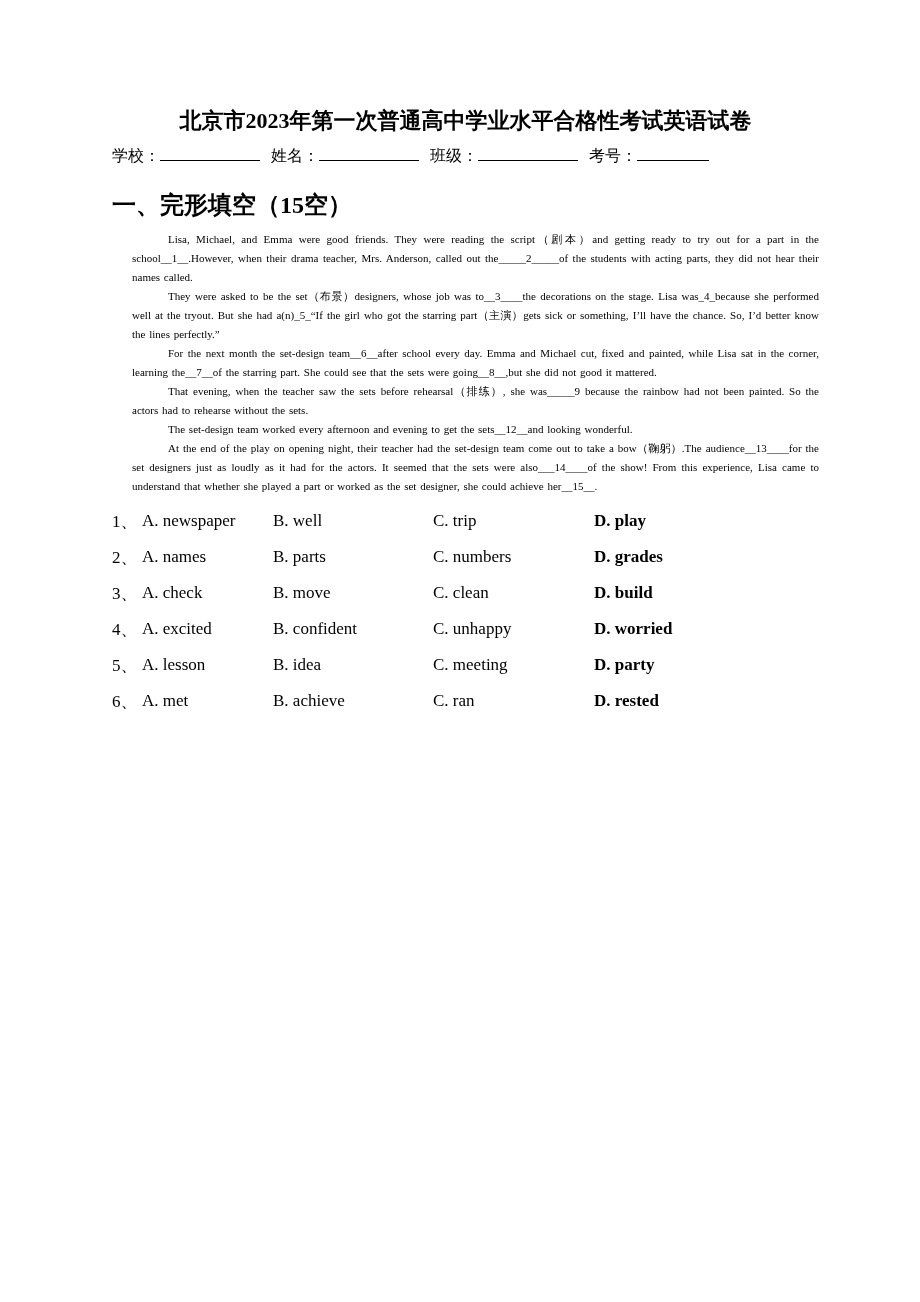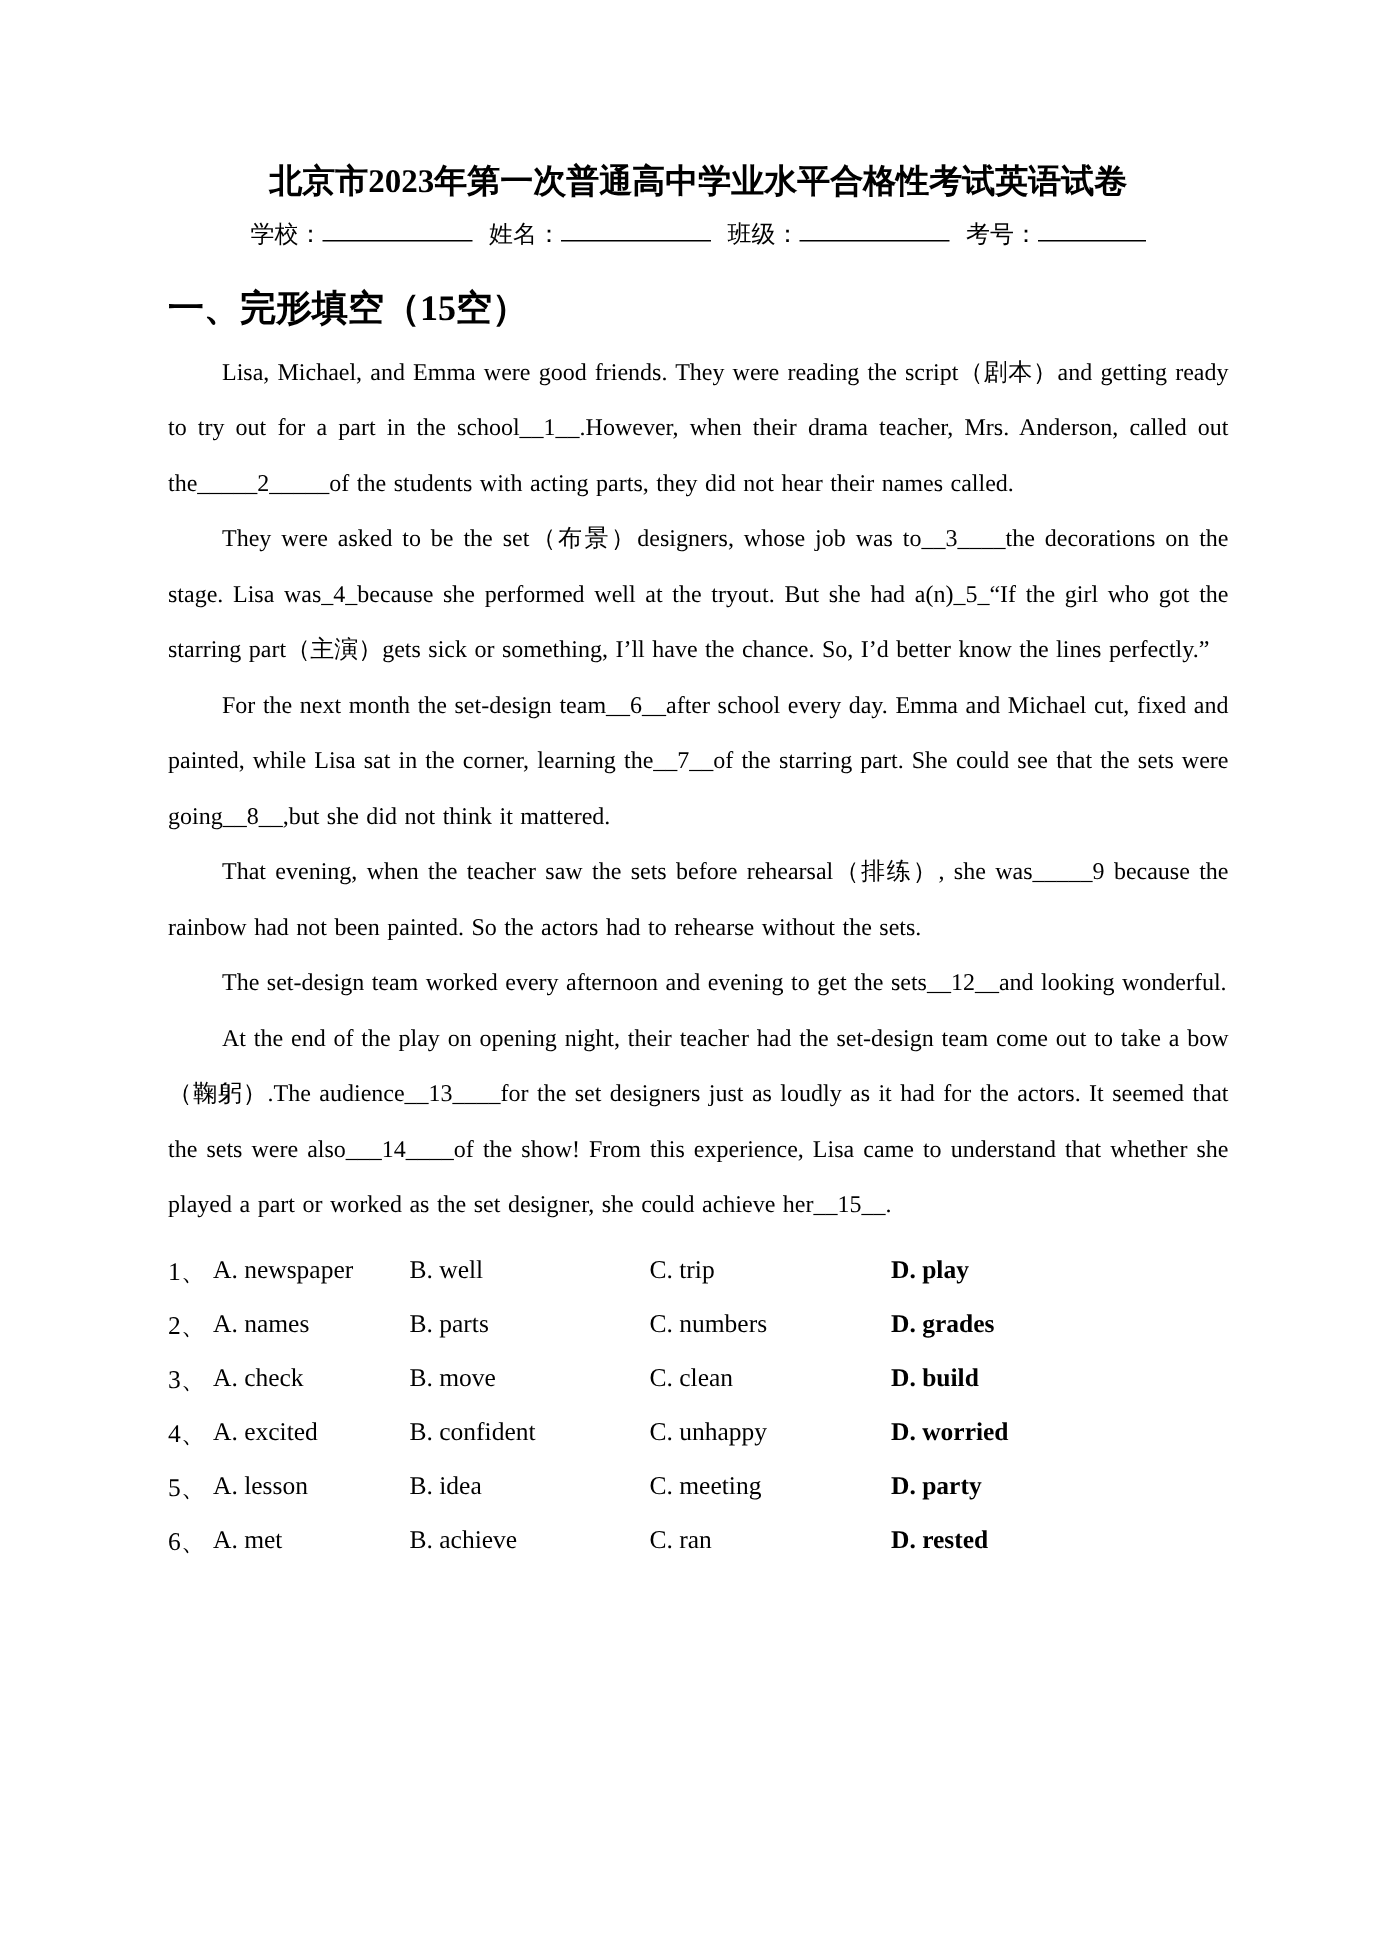--- a/index.html
+++ b/index.html
@@ -19,45 +19,46 @@
   }
   .title {
     font-size: 22px;
     font-weight: bold;
     text-align: center;
     white-space: nowrap;
     margin-bottom: 10px;
   }
   .info-line {
     font-size: 16px;
-    text-align: center;
+    text-align: left;
     margin-bottom: 22px;
     white-space: nowrap;
   }
   .info-label { display: inline-block; }
   .blank-line {
     display: inline-block;
     width: 100px;
     height: 15px;
     border-bottom: 1px solid #000;
     vertical-align: baseline;
     margin-right: 7px;
   }
   .blank-line.short { width: 72px; margin-right: 0; }
   .section-heading {
     font-size: 24px;
     font-weight: bold;
     margin-bottom: 9px;
   }
   .passage p {
-    font-size: 16px;
-    line-height: 37px;
+    font-size: 11px;
+    line-height: 19px;
     text-align: justify;
     text-indent: 36px;
     word-spacing: 1px;
+    margin-left: 20px;
   }
   .options {
     margin-top: 7px;
     font-size: 17px;
   }
   .opt-row {
     display: flex;
     height: 36px;
     align-items: center;
   }
@@ -79,21 +80,21 @@
     <span class="info-label">姓名：</span><span class="blank-line"></span>
     <span class="info-label">班级：</span><span class="blank-line"></span>
     <span class="info-label">考号：</span><span class="blank-line short"></span>
   </div>
 
   <h2 class="section-heading">一、完形填空（15空）</h2>
 
   <div class="passage">
     <p>Lisa, Michael, and Emma were good friends. They were reading the script（剧本）and getting ready to try out for a part in the school__1__.However, when their drama teacher, Mrs. Anderson, called out the_____2_____of the students with acting parts, they did not hear their names called.</p>
     <p>They were asked to be the set（布景）designers, whose job was to__3____the decorations on the stage. Lisa was_4_because she performed well at the tryout. But she had a(n)_5_“If the girl who got the starring part（主演）gets sick or something, I’ll have the chance. So, I’d better know the lines perfectly.”</p>
-    <p>For the next month the set-design team__6__after school every day. Emma and Michael cut, fixed and painted, while Lisa sat in the corner, learning the__7__of the starring part. She could see that the sets were going__8__,but she did not think it mattered.</p>
+    <p>For the next month the set-design team__6__after school every day. Emma and Michael cut, fixed and painted, while Lisa sat in the corner, learning the__7__of the starring part. She could see that the sets were going__8__,but she did not good it mattered.</p>
     <p>That evening, when the teacher saw the sets before rehearsal（排练）, she was_____9 because the rainbow had not been painted. So the actors had to rehearse without the sets.</p>
     <p>The set-design team worked every afternoon and evening to get the sets__12__and looking wonderful.</p>
     <p>At the end of the play on opening night, their teacher had the set-design team come out to take a bow（鞠躬）.The audience__13____for the set designers just as loudly as it had for the actors. It seemed that the sets were also___14____of the show! From this experience, Lisa came to understand that whether she played a part or worked as the set designer, she could achieve her__15__.</p>
   </div>
 
   <div class="options">
 
     <div class="opt-row">
       <span class="q-num">1、</span>
       <span class="opt-a">A. newspaper</span>

